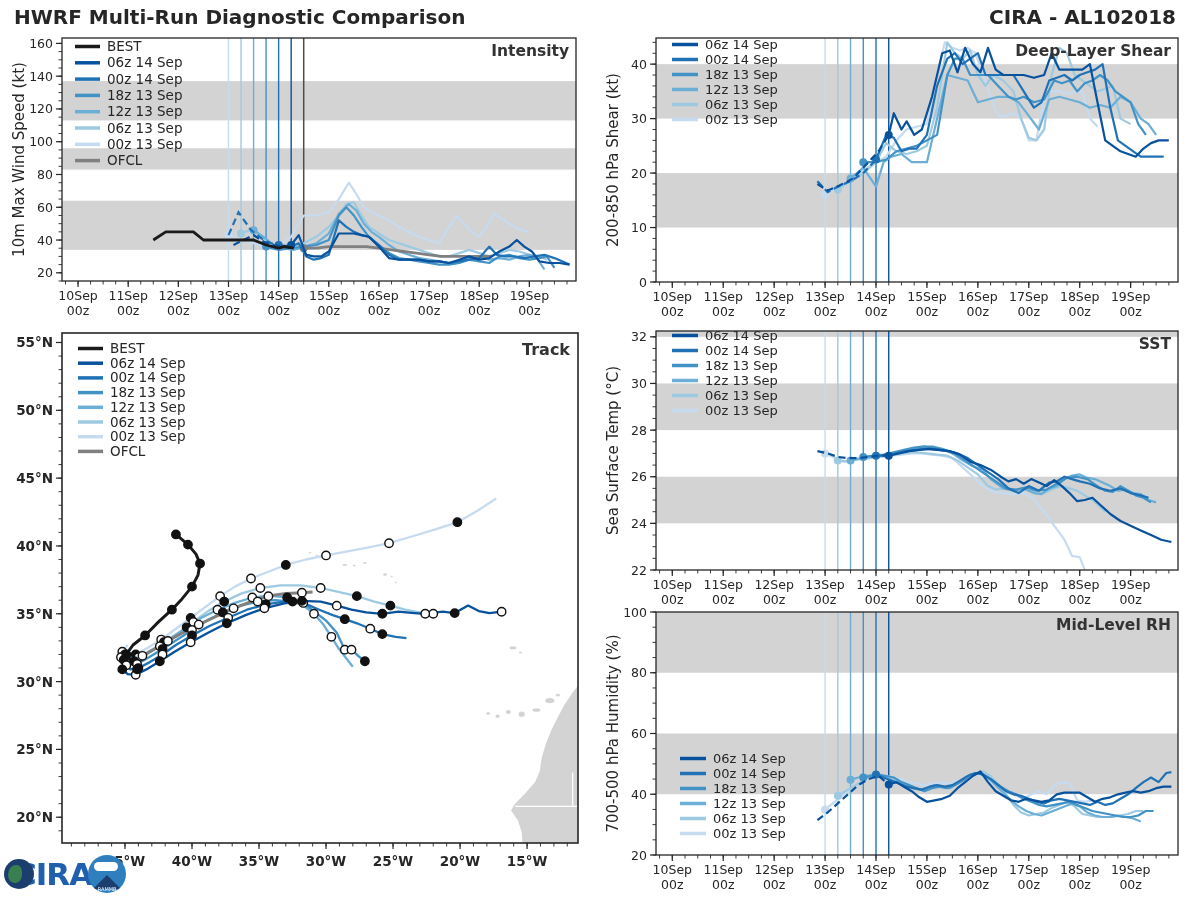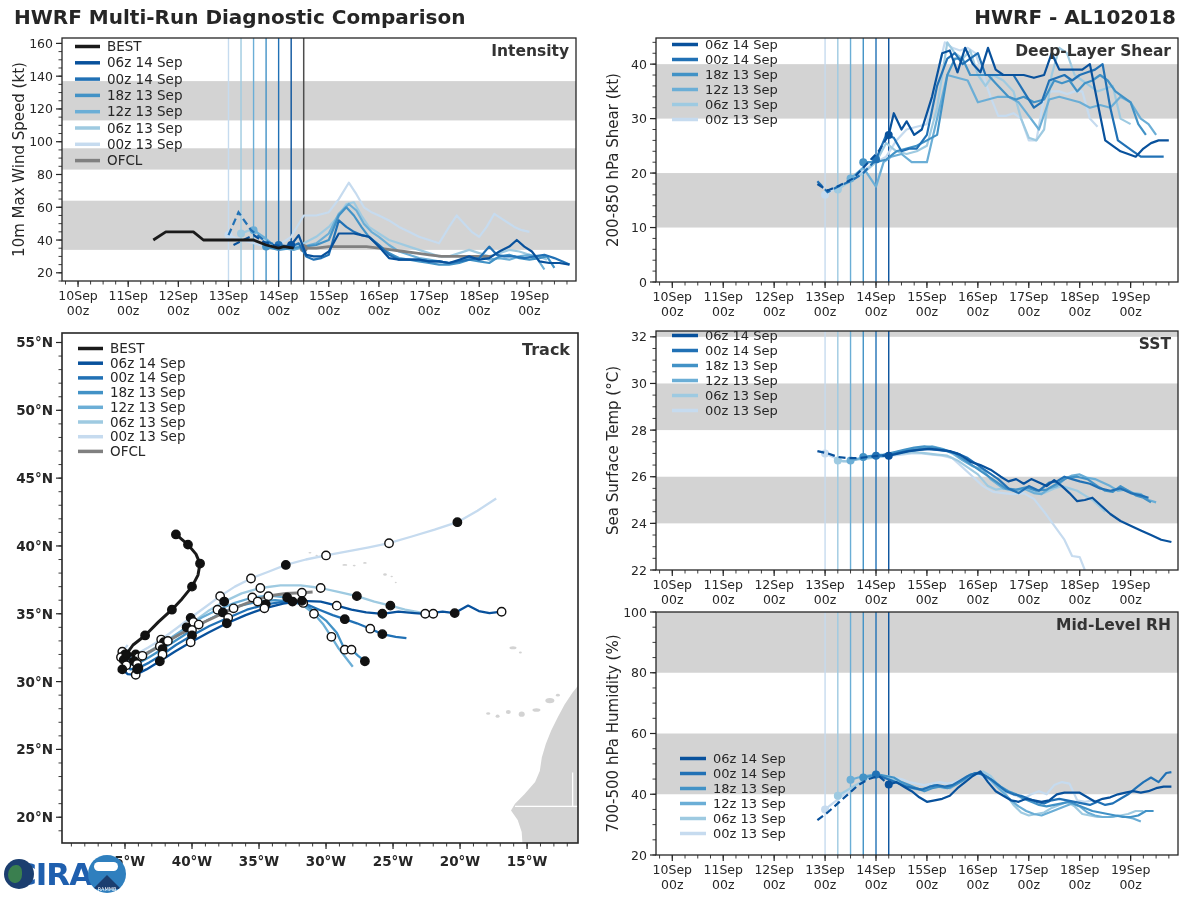--- a/index.html
+++ b/index.html
@@ -16,21 +16,21 @@
   #logo .badge{width:38px;height:38px;border-radius:50%;background:#2f7fbe;position:relative;overflow:hidden;margin-left:-4px;flex:0 0 auto;}
   #logo .badge .cloud{position:absolute;left:6px;top:7px;width:24px;height:9px;background:#fff;border-radius:8px;}
   #logo .badge .mtn{position:absolute;left:0;bottom:4px;width:0;height:0;border-left:14px solid transparent;border-right:14px solid transparent;border-bottom:14px solid #1b3e6f;margin-left:5px;}
   #logo .badge .rammb{position:absolute;left:0;bottom:1px;width:100%;text-align:center;font-size:5px;color:#fff;}
 </style>
 </head>
 <body>
 
 <div id="stage">
   <div id="hdr-left" class="hdr">HWRF Multi-Run Diagnostic Comparison</div>
-  <div id="hdr-right" class="hdr">HWRF - AL102018</div>
+  <div id="hdr-right" class="hdr">CIRA - AL102018</div>
   <svg id="chart" width="1200" height="900">
       <g>
         <clipPath id="intensity-clip">
           <rect x="62" y="38" width="514" height="243"></rect>
         </clipPath>
         <g clip-path="url(#intensity-clip)">
           <rect x="62" y="200.71004720161835" width="514" height="49.15711395819284" fill="#d3d3d3"></rect>
           <rect x="62" y="148.2757923128793" width="514" height="21.301416048550237" fill="#d3d3d3"></rect>
           <rect x="62" y="81.09440323668244" width="514" height="39.325691166554265" fill="#d3d3d3"></rect>
           <line x1="228.4858536585366" x2="228.4858536585366" y1="38" y2="281" stroke="#c6dbef" stroke-width="1.4"></line>

